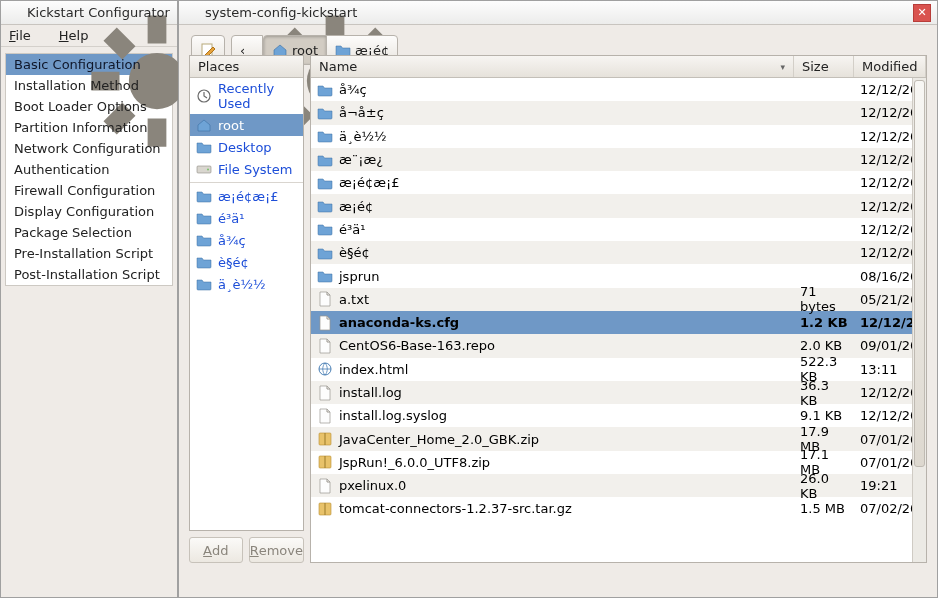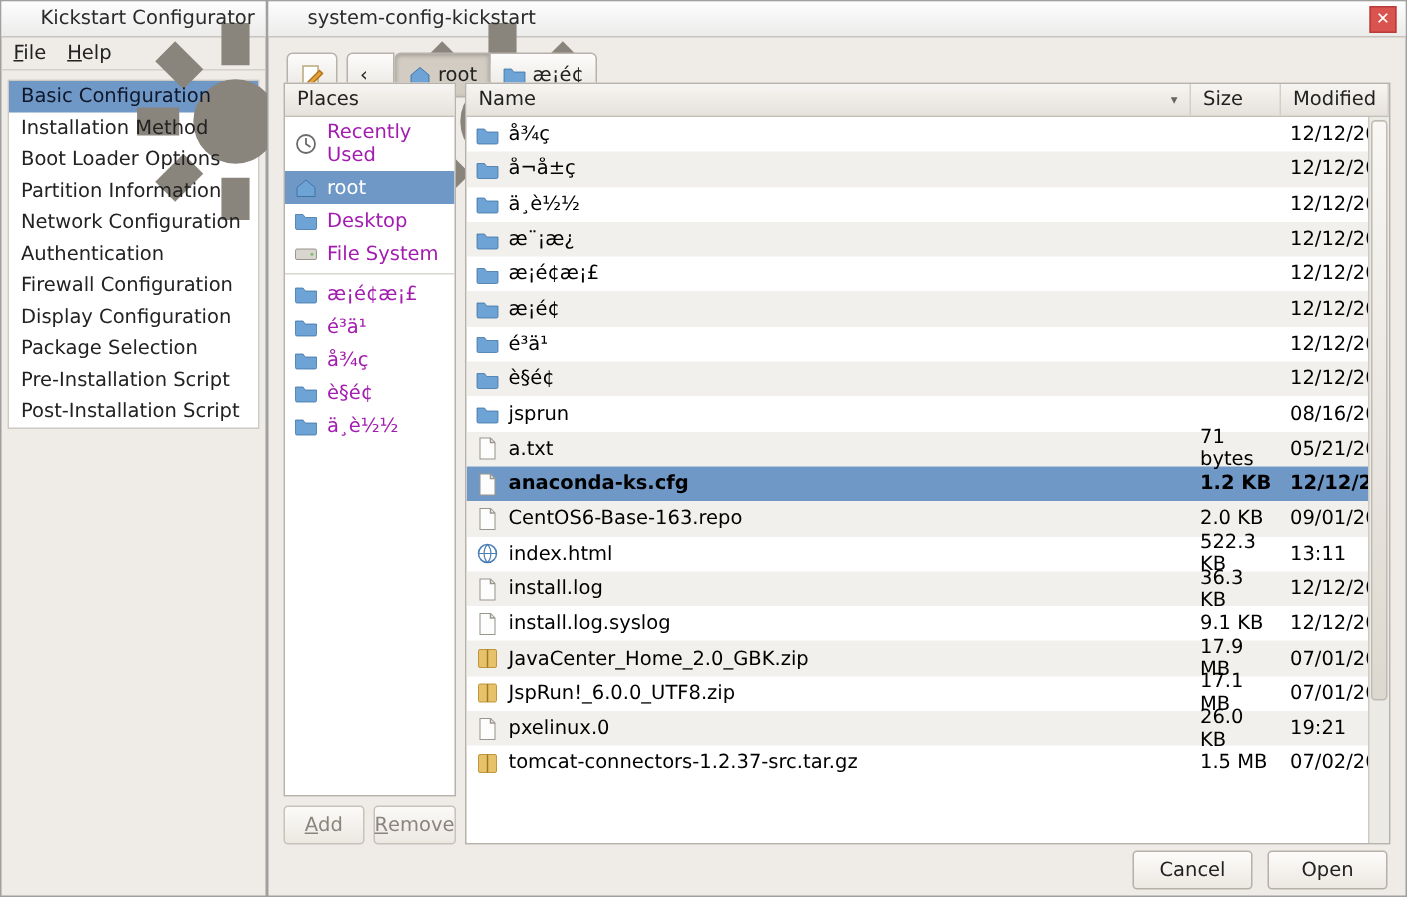--- a/index.html
+++ b/index.html
@@ -6,21 +6,21 @@
 html, body { margin: 0; padding: 0; width: 938px; height: 598px; background: #dcdad5; overflow: hidden; }
 
 .window-bg { position: absolute; background: #efebe7; border: 1px solid #a0a0a0; }
 .titlebar { height: 24px; background: linear-gradient(#fdfdfd,#ececeb); border-bottom: 1px solid #c8c4bf; display: flex; align-items: center; padding: 4px 6px; gap: 6px; }
 .titlebar .gear { width:14px; height:14px; display:inline-block; }
 .titlebar-title { color:#2a2a2a; font-size:13px; }
 .close-btn { margin-left:auto; width:18px; height:18px; background:#d9534f; color:#fff; display:flex; align-items:center; justify-content:center; border:1px solid #b83d39; font-size:11px; font-weight:bold; }
 
 
 #win-left { left:0; top:0; width:178px; height:598px; }
-.menubar { height:22px; display:flex; align-items:center; padding:0 8px; gap:14px; border-bottom:1px solid #d4d0cb; }
+.menubar { height:22px; display:flex; align-items:center; padding:0 8px; gap:28px; border-bottom:1px solid #d4d0cb; }
 .menubar span { color:#222; }
 .menubar u { text-decoration: underline; }
 .nav-list { margin:6px 4px; border:1px solid #cdc9c3; background:#fff; }
 .nav-item { padding:3px 8px; color:#222; white-space:nowrap; cursor:default; }
 .nav-item.selected { background:#6f98c6; color:#0f172a; }
 
 
 #win-right { left:178px; top:0; width:760px; height:598px; }
 .toolbar { display:flex; align-items:center; gap:6px; padding:10px 12px; }
 .tbtn { height:30px; min-width:32px; padding:0 8px; border:1px solid #b7b2ab; border-radius:4px; background:linear-gradient(#fdfcfb,#e8e4de); display:inline-flex; align-items:center; gap:4px; color:#222; }
@@ -28,21 +28,21 @@
 .tbtn svg { width:16px; height:16px; }
 .crumb-group { display:inline-flex; }
 .crumb-group .tbtn { border-radius:0; margin-left:-1px; }
 .crumb-group .tbtn:first-child { border-radius:4px 0 0 4px; margin-left:0; }
 .crumb-group .tbtn:last-child { border-radius:0 4px 4px 0; }
 
 .body-area { position:absolute; left:10px; right:10px; top:54px; bottom:34px; display:flex; gap:6px; }
 .places-panel { width:115px; display:flex; flex-direction:column; }
 .places-list { flex:1; border:1px solid #b7b2ab; background:#fff; overflow:hidden; }
 .col-header { background:linear-gradient(#f7f5f2,#e6e2db); border-bottom:1px solid #c3bfb8; padding:3px 8px; font-weight:normal; color:#222; }
-.place-row { display:flex; align-items:center; gap:6px; padding:3px 6px; color:#a21caf; }
+.place-row { display:flex; align-items:center; gap:6px; padding:3px 6px; color:#1d4ed8; }
 .place-row.selected { background:#6f98c6; color:#fff; }
 .place-row svg { width:16px; height:16px; flex-shrink:0; }
 .place-sep { height:1px; background:#d9d5cf; margin:2px 0; }
 .places-btns { display:flex; gap:6px; margin-top:6px; }
 .flat-btn { flex:1; height:26px; border:1px solid #c7c2ba; border-radius:3px; background:linear-gradient(#fbfaf8,#ece8e1); color:#8a857c; display:inline-flex; align-items:center; justify-content:center; }
 
 .file-panel { flex:1; border:1px solid #b7b2ab; background:#fff; display:flex; flex-direction:column; overflow:hidden; position:relative; }
 .file-header { display:flex; background:linear-gradient(#f7f5f2,#e6e2db); border-bottom:1px solid #c3bfb8; }
 .fh-cell { padding:3px 8px; border-right:1px solid #d3cfc8; color:#222; display:flex; align-items:center; }
 .fh-name { flex:1; }
@@ -446,17 +446,13 @@
             <div class="fc-size">1.5 MB</div>
             <div class="fc-mod">07/02/2014</div>
           </div>
         </div>
       <div class="vscroll">
           <div class="thumb"></div>
         </div>
     </div>
   </div>
 
-  <div class="footer-btns">
-    <span class="dlg-btn">Cancel</span>
-    <span class="dlg-btn">Open</span>
-  </div>
 </div>
 
 </body></html>

